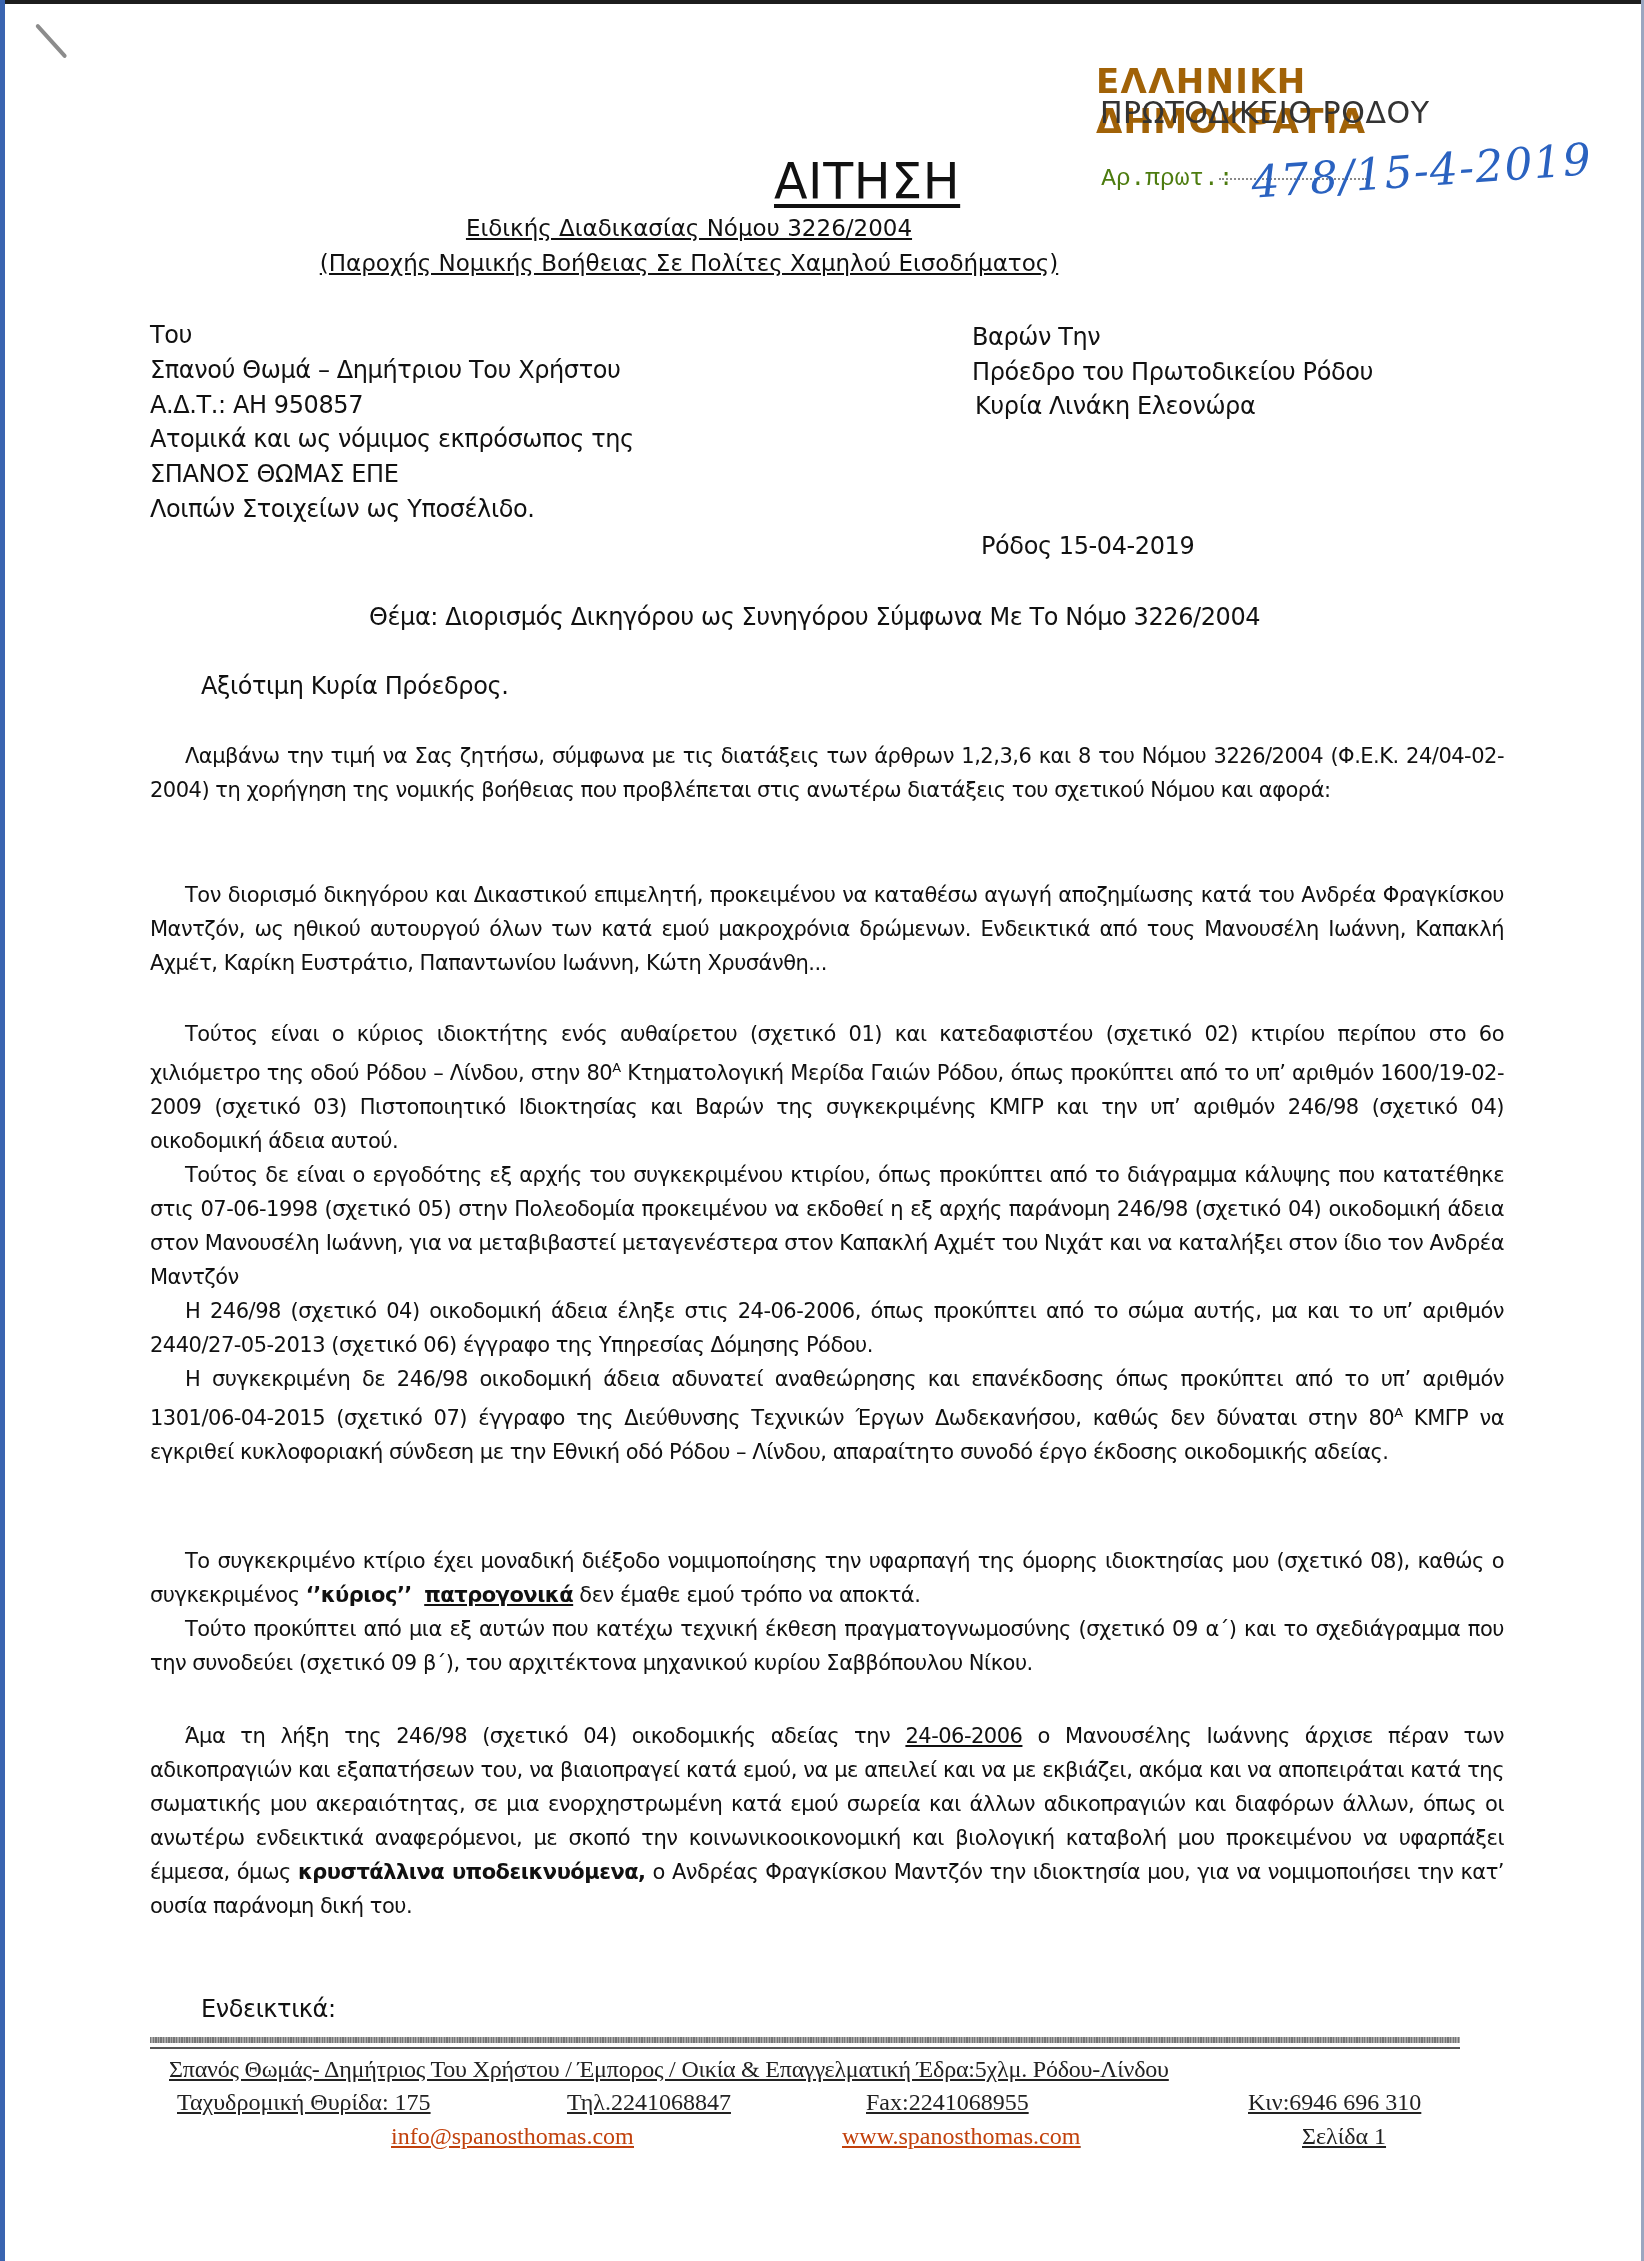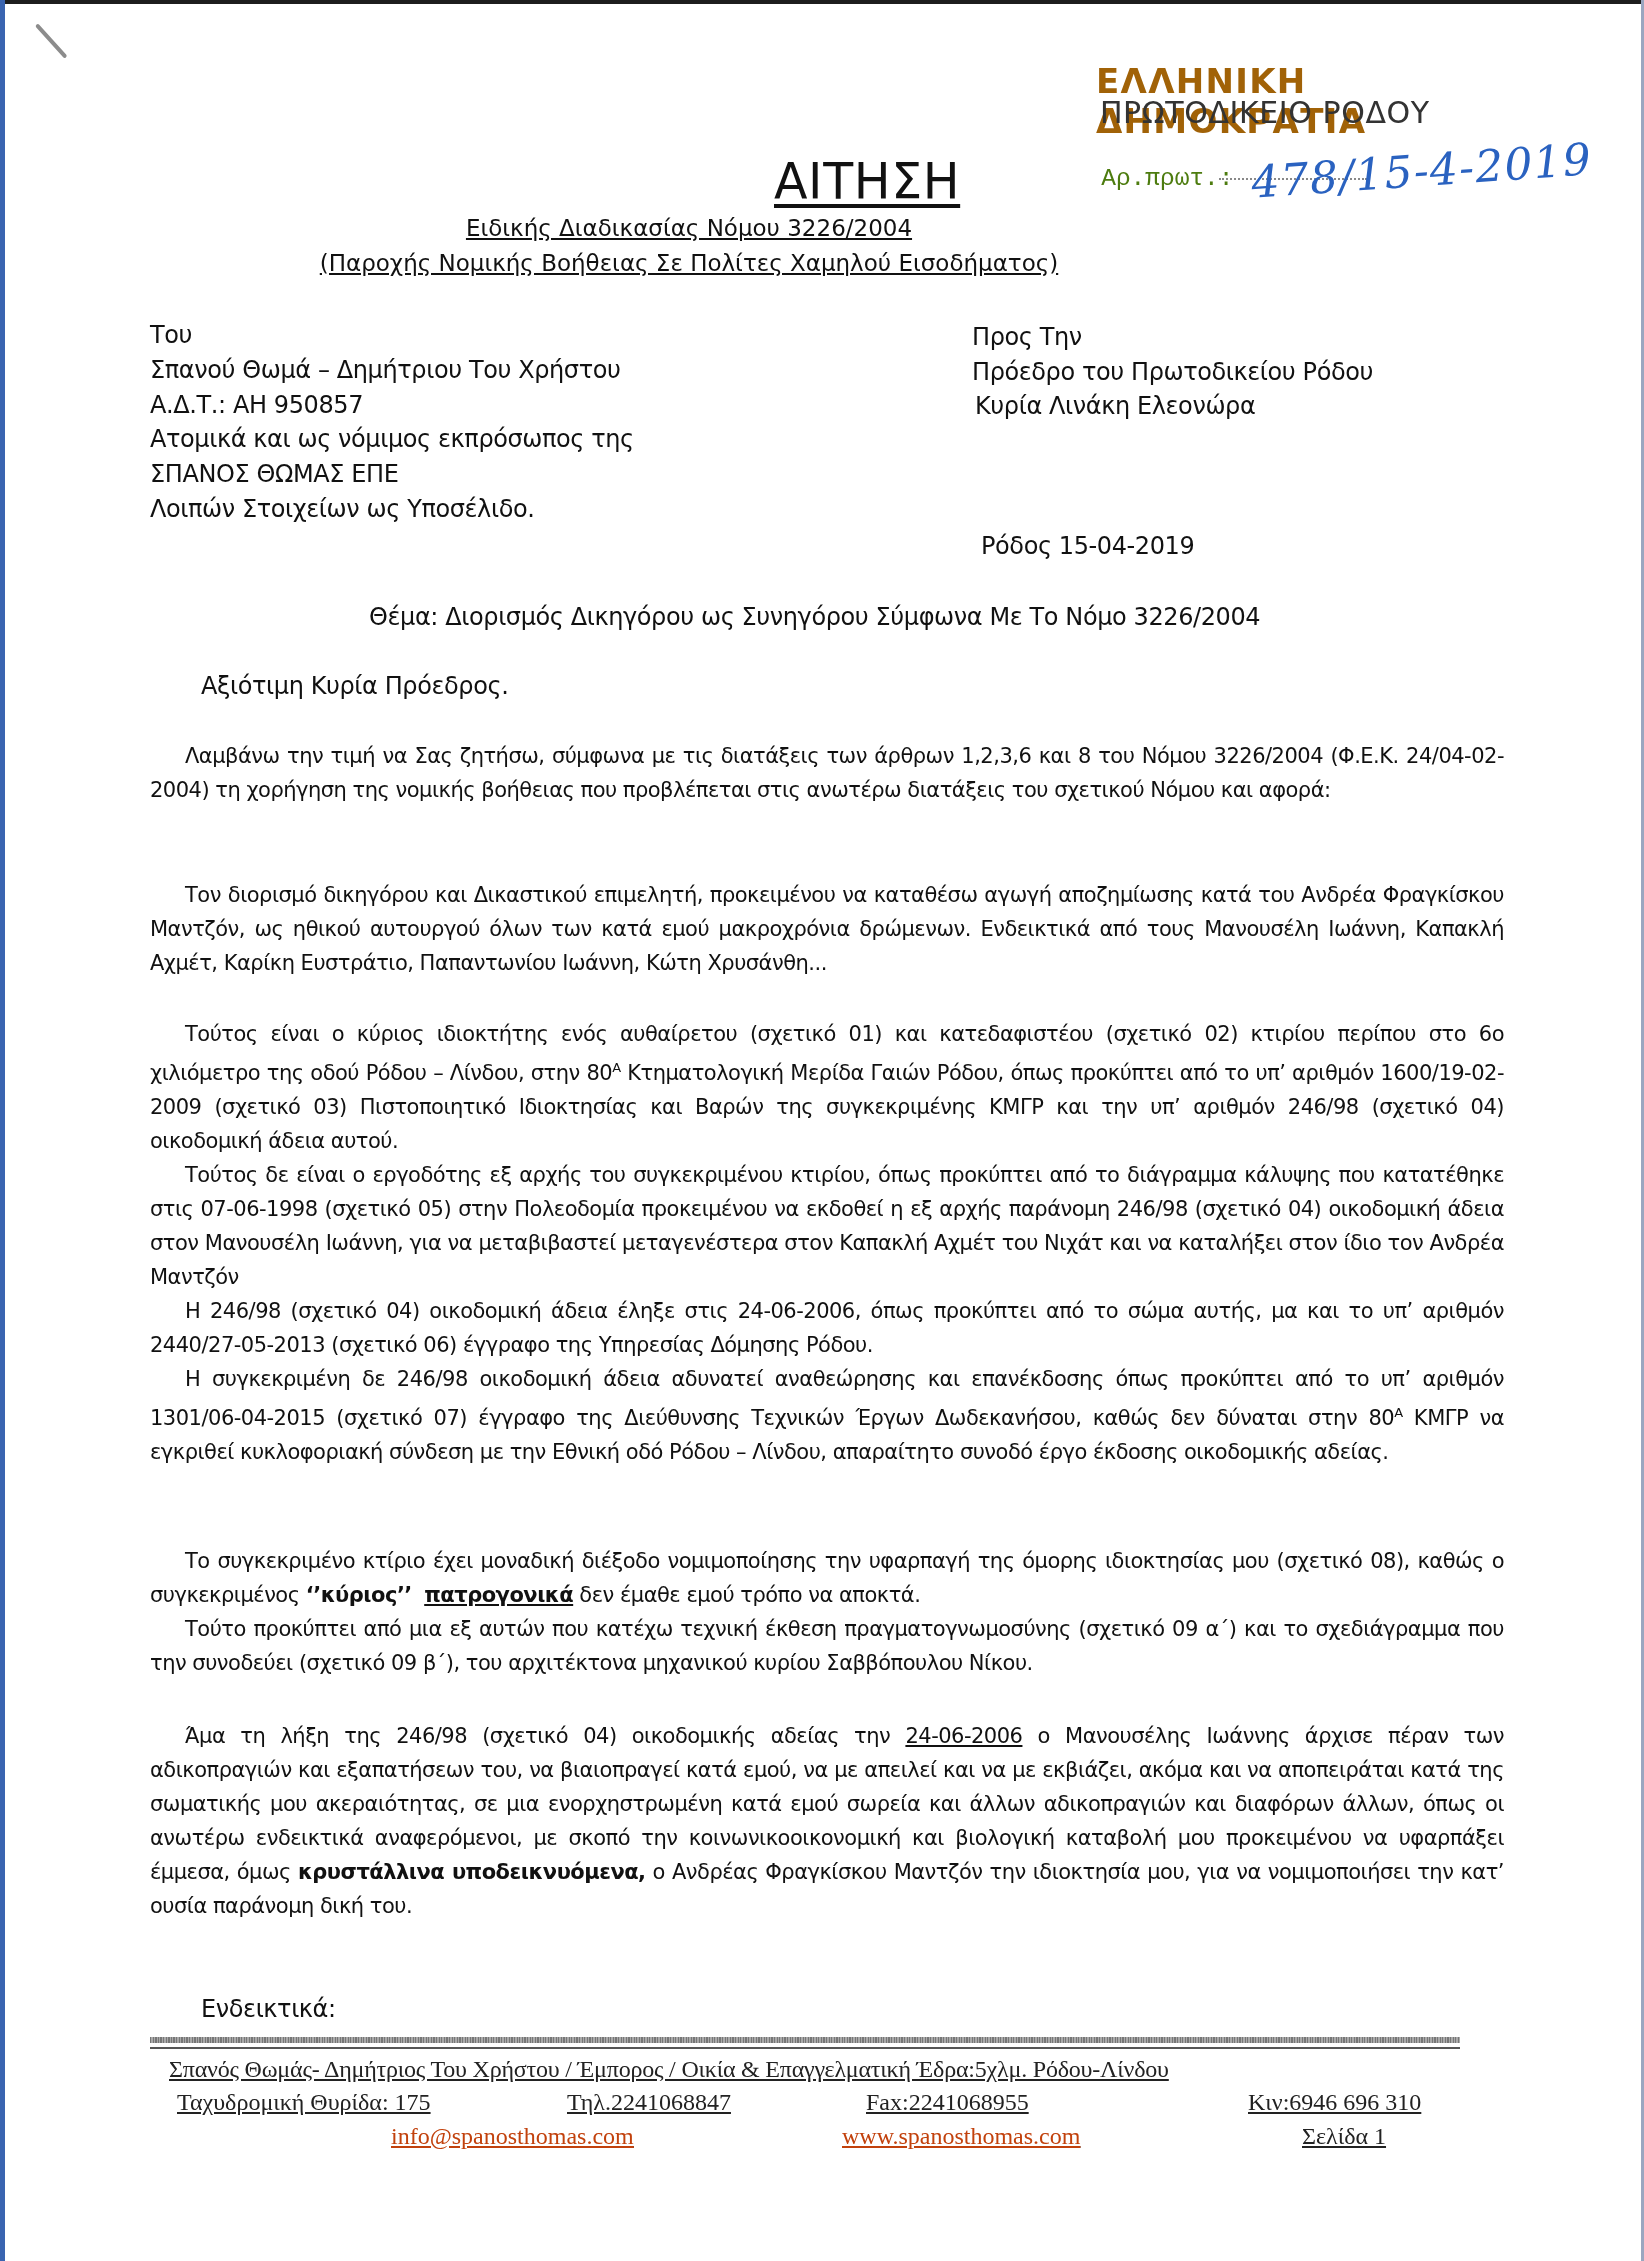--- a/index.html
+++ b/index.html
@@ -59,21 +59,21 @@
 <div>
   <div class="txt" style="left:150px; top:318px;">Του</div>
   <div class="txt" style="left:150px; top:353px;">Σπανού Θωμά – Δημήτριου Του Χρήστου</div>
   <div class="txt" style="left:150px; top:388px;">Α.Δ.Τ.: ΑΗ 950857</div>
   <div class="txt" style="left:150px; top:422px;">Ατομικά και ως νόμιμος εκπρόσωπος της</div>
   <div class="txt" style="left:150px; top:457px;">ΣΠΑΝΟΣ ΘΩΜΑΣ ΕΠΕ</div>
   <div class="txt" style="left:150px; top:492px;">Λοιπών Στοιχείων ως Υποσέλιδο.</div>
 </div>
 
 <div>
-  <div class="txt" style="left:972px; top:320px;">Προς Την</div>
+  <div class="txt" style="left:972px; top:320px;">Βαρών Την</div>
   <div class="txt" style="left:972px; top:355px;">Πρόεδρο του Πρωτοδικείου Ρόδου</div>
   <div class="txt" style="left:975px; top:389px;">Κυρία Λινάκη Ελεονώρα</div>
 </div>
 
 <div class="txt" style="left:981px; top:529px;">Ρόδος 15-04-2019</div>
 <div class="txt" style="left:369px; top:600px;">Θέμα: Διορισμός Δικηγόρου ως Συνηγόρου Σύμφωνα Με Το Νόμο 3226/2004</div>
 <div class="txt" style="left:201px; top:669px;">Αξιότιμη Κυρία Πρόεδρος.</div>
 
 <div class="body" style="top:739px; left:150px; width:1354px;">
   <p class="ind">Λαμβάνω την τιμή να Σας ζητήσω, σύμφωνα με τις διατάξεις των άρθρων 1,2,3,6 και 8 του Νόμου 3226/2004 (Φ.Ε.Κ. 24/04-02-2004) τη χορήγηση της νομικής βοήθειας που προβλέπεται στις ανωτέρω διατάξεις του σχετικού Νόμου και αφορά:</p>

